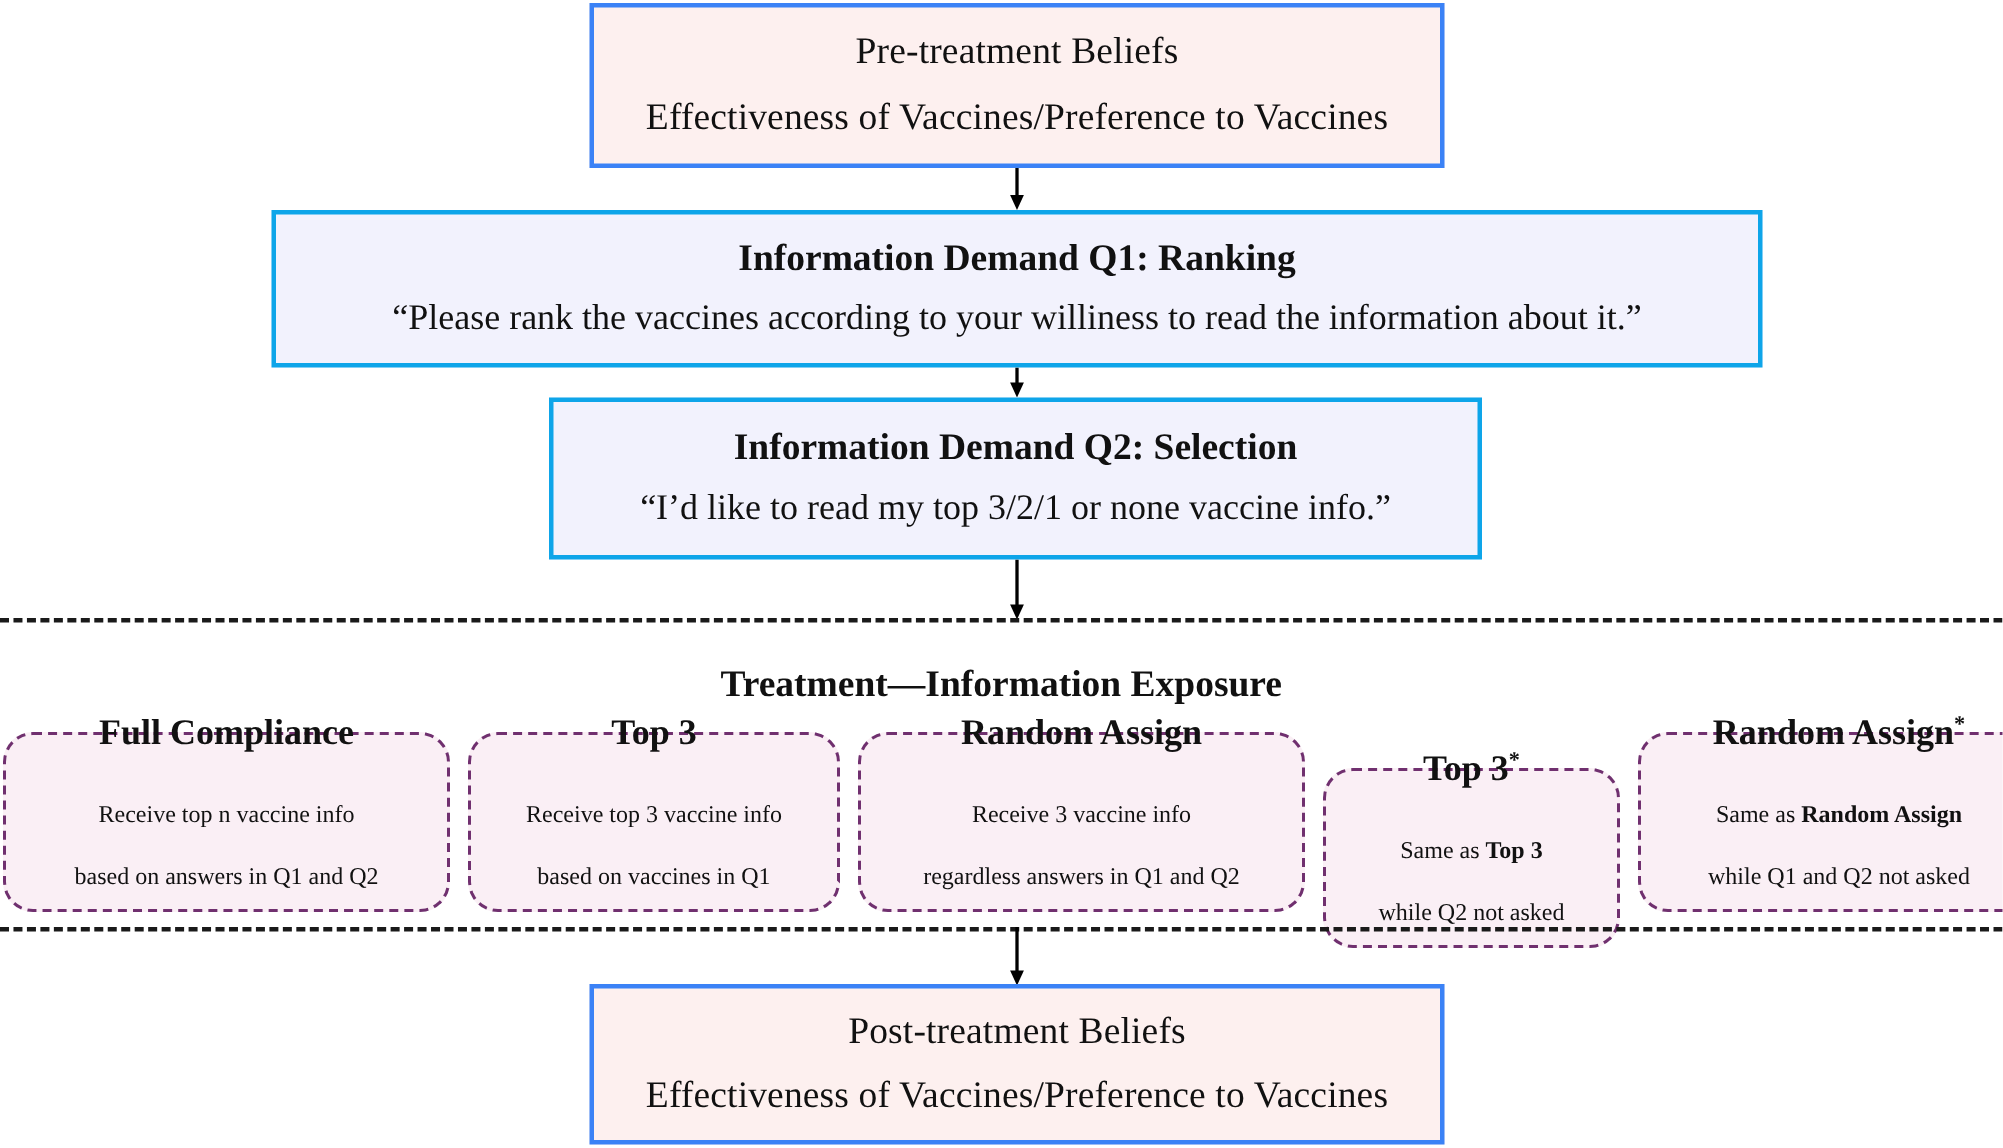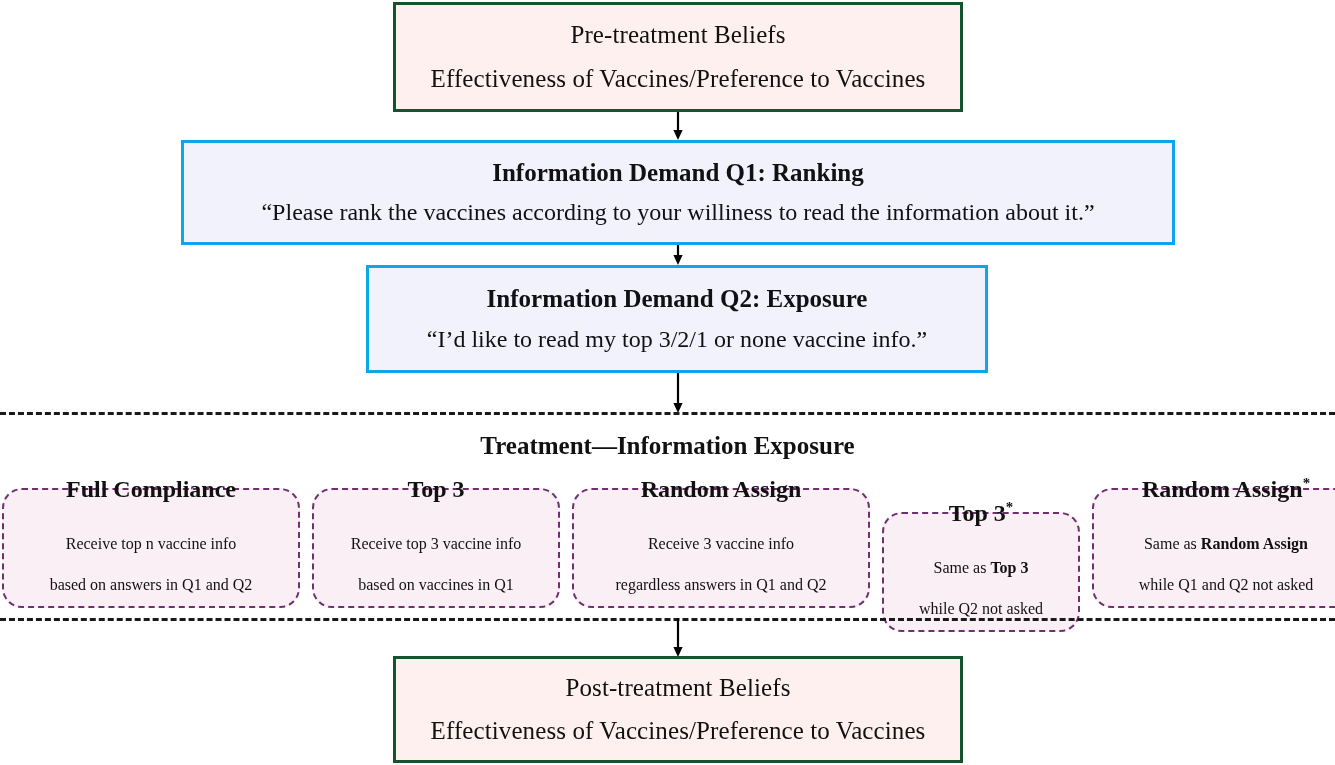--- a/index.html
+++ b/index.html
@@ -28,21 +28,21 @@
     position: absolute;
     box-sizing: border-box;
     display: flex;
     flex-direction: column;
     align-items: center;
     justify-content: center;
     text-align: center;
   }
 
   .node-red {
-    border: 3px solid #14532d;
+    border: 3px solid #3b82f6;
     background: #fdf0ef;
   }
   .node-blue {
     border: 3px solid #0ea5e9;
     background: #f2f2fd;
   }
   .node-purple {
     border: 2.5px dashed #70306f;
     background: #faeff5;
     border-radius: 11px;
@@ -108,20 +108,21 @@
   }
 
   
   .section-caption {
     position: absolute;
     text-align: center;
     font-weight: bold;
     font-size: 25px;
     line-height: 1;
     white-space: nowrap;
+    margin-top: 11px;
   }
 
   
   .arrow {
     position: absolute;
   }
   .arrow svg { display: block; }
 </style>
 </head>
 <body>
@@ -146,21 +147,21 @@
   </div>
 
   <div class="arrow" style="left:670px; top:245px; width:16px; height:20px;">
     <svg width="16" height="20" viewBox="0 0 16 20">
       <line x1="8" y1="0" x2="8" y2="12" stroke="#000" stroke-width="2.2"></line>
       <polygon points="8,20 3.4,10 12.6,10" fill="#000"></polygon>
     </svg>
   </div>
 
   <div class="node node-blue demand" style="left:366px; top:265px; width:622px; height:108px;">
-    <div class="title-bold">Information Demand Q2: Exposure</div>
+    <div class="title-bold">Information Demand Q2: Selection</div>
     <div class="quote">“I’d like to read my top 3/2/1 or none vaccine info.”</div>
   </div>
 
   <div class="arrow" style="left:670px; top:373px; width:16px; height:40px;">
     <svg width="16" height="40" viewBox="0 0 16 40">
       <line x1="8" y1="0" x2="8" y2="32" stroke="#000" stroke-width="2.2"></line>
       <polygon points="8,40 3.4,30 12.6,30" fill="#000"></polygon>
     </svg>
   </div>
 

